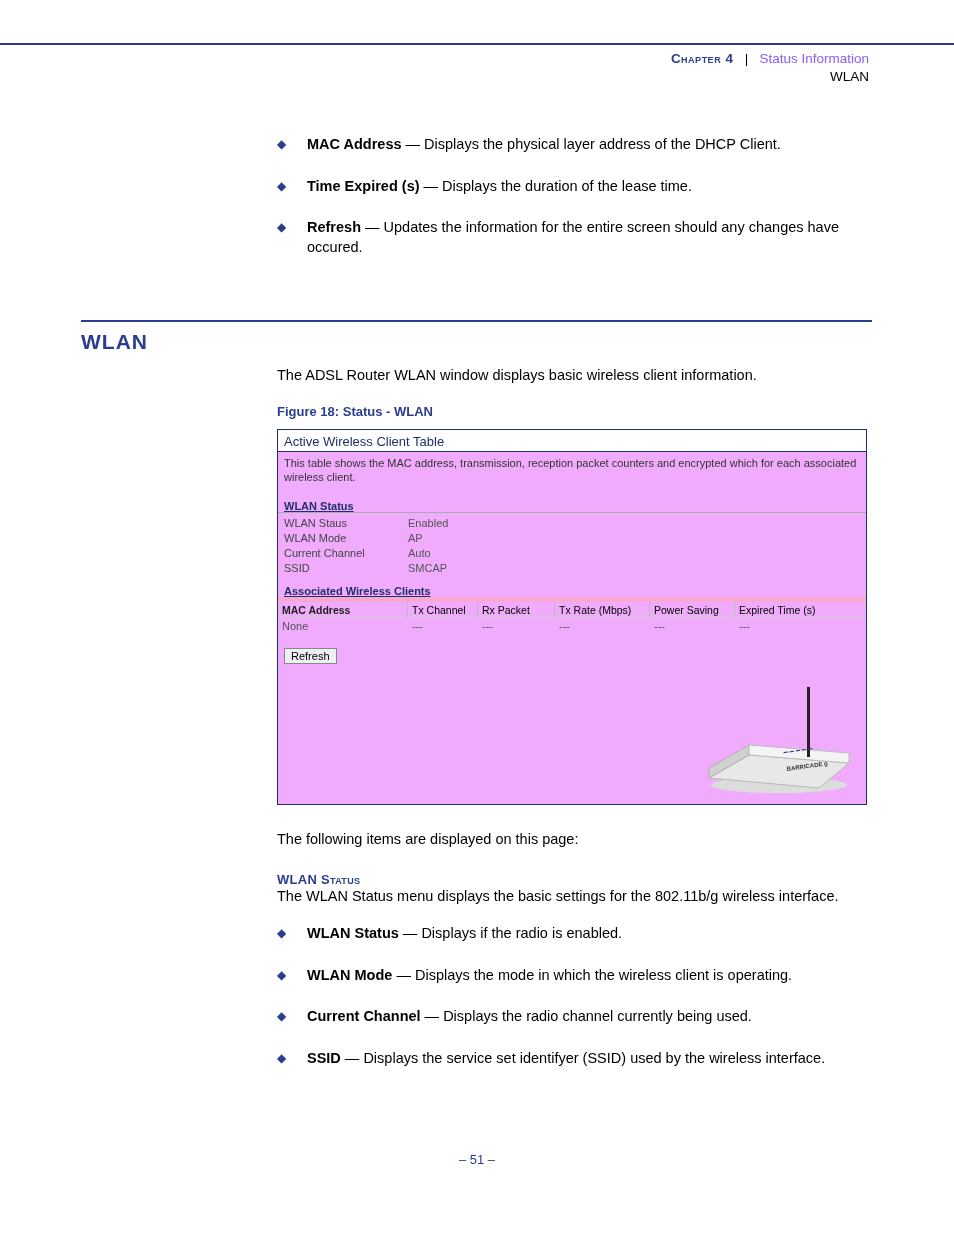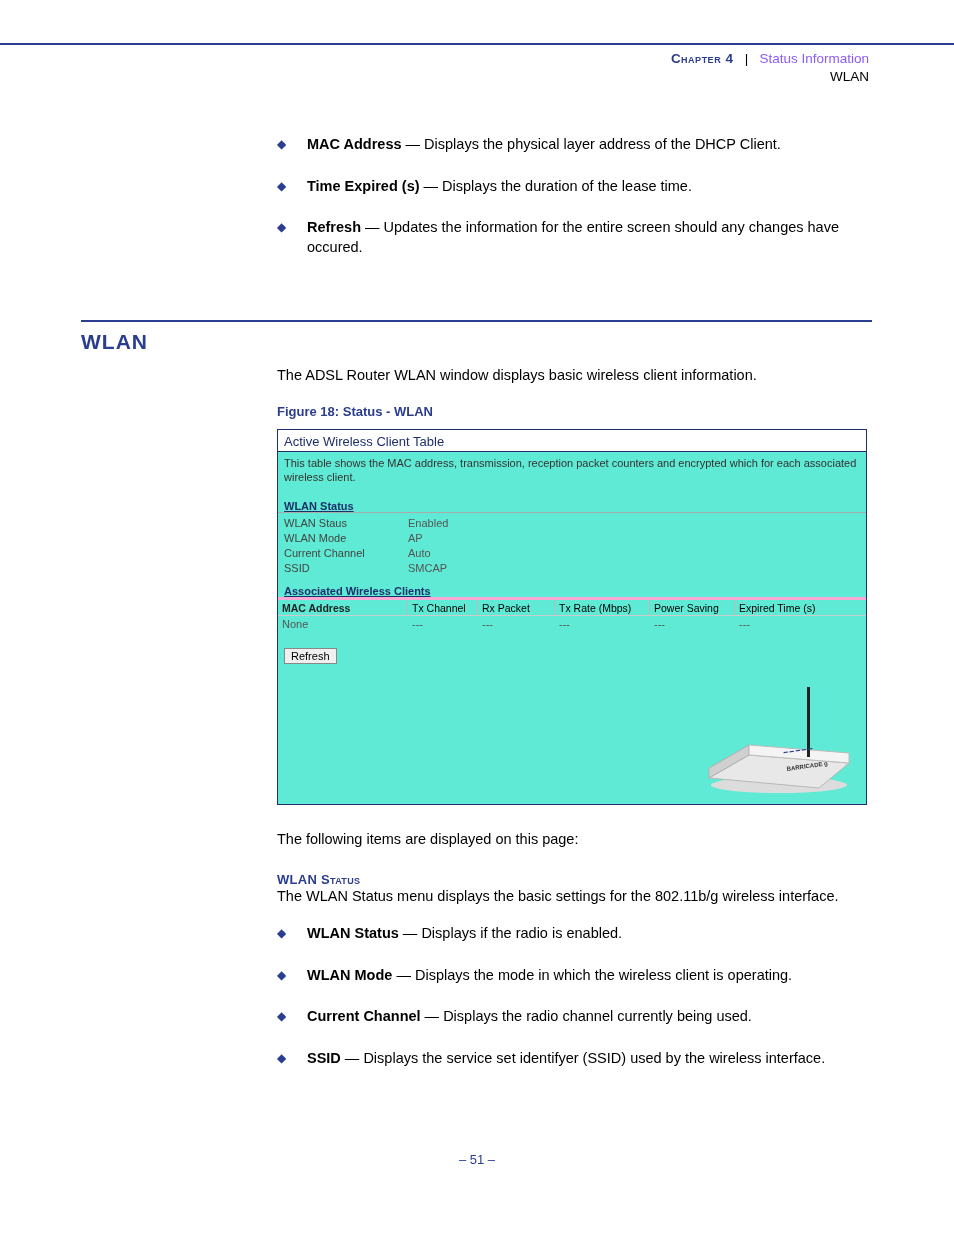--- a/index.html
+++ b/index.html
@@ -19,25 +19,25 @@
   .hdr-sub { color:#000; }
   .content { position:absolute; left:277px; top:135px; width:595px; }
   .bullet-list .bullet-item { display:flex; margin-bottom:22px; font-size:14.5px; line-height:1.35; }
   .bullet-list .diamond { color:#2a3d8f; font-size:12px; flex:0 0 30px; line-height:1.6; }
   .bullet-item .txt { flex:1; }
   .bullet-item .term { font-weight:bold; }
   .section-rule { position:absolute; left:81px; width:791px; height:2px; background:#2a3d8f; }
   .section-heading { position:absolute; left:81px; color:#2a3d8f; font-size:21px; font-weight:bold; letter-spacing:1px; font-variant: small-caps;}
   .intro { font-size:14.5px; line-height:1.35; margin-bottom:18px;}
   .fig-cap { color:#2a3d8f; font-size:13px; font-weight:bold; margin-bottom:10px;}
-  .panel { border:1px solid #1e2f6b; width:590px; height:376px; position:relative; background:#5eead4; font-family: Verdana, sans-serif; }
+  .panel { border:1px solid #1e2f6b; width:590px; height:376px; position:relative; background:#f0abfc; font-family: Verdana, sans-serif; }
   .panel-title { background:#fff; color:#1e2f6b; font-size:13px; font-weight:normal; padding:4px 6px 2px 6px; border-bottom:1px solid #1e2f6b;}
   .panel-desc { font-size:11px; color:#333; padding:4px 6px 2px 6px; line-height:1.3;}
   .sub-head { color:#1e2f6b; font-size:11px; font-weight:bold; padding:8px 6px 0 6px; text-decoration:underline; border-bottom:1px solid #aaa; width:588px; margin-top:6px;}
-  .sub-head2 { color:#1e2f6b; font-size:11px; font-weight:bold; padding:10px 6px 0 6px; text-decoration:underline; border-bottom:3px solid #f9a8d4; width:588px; }
+  .sub-head2 { color:#1e2f6b; font-size:11px; font-weight:bold; padding:10px 6px 0 6px; text-decoration:underline; border-bottom:5px solid #f9a8d4; width:588px; }
   .status-tbl { font-size:11px; color:#333; padding:2px 0 0 6px; }
   .status-tbl .row { display:flex; height:15px; align-items:center;}
   .status-tbl .k { width:124px; color:#444; }
   .status-tbl .v { color:#555; }
   .client-hdr { display:flex; font-size:10.5px; height:16px; align-items:center; border-bottom:1px solid #ccc;}
   .client-hdr > div { border-right:1px solid #bbb; padding-left:4px; height:100%; display:flex; align-items:center;}
   .client-hdr > div:last-child { border-right:none;}
   .client-row { display:flex; font-size:11px; color:#555; height:15px; padding-top:2px;}
   .client-row > div { padding-left:4px; }
   .col-mac { width:130px; font-weight:bold; color:#222;} .ccol-mac{width:130px;}

